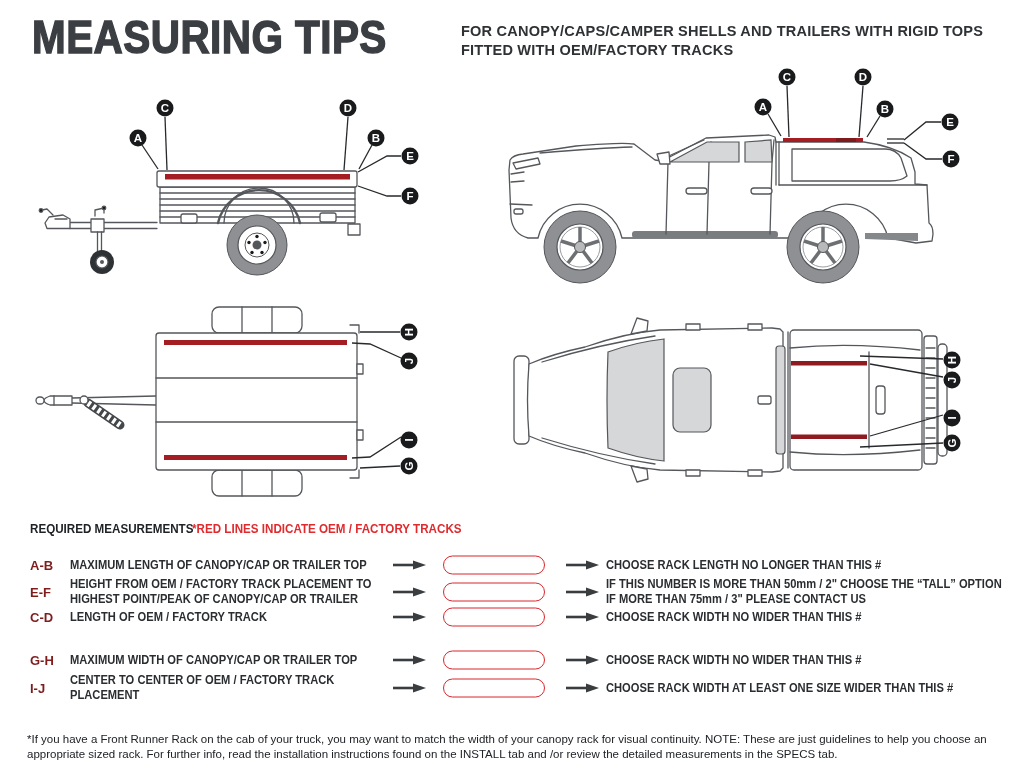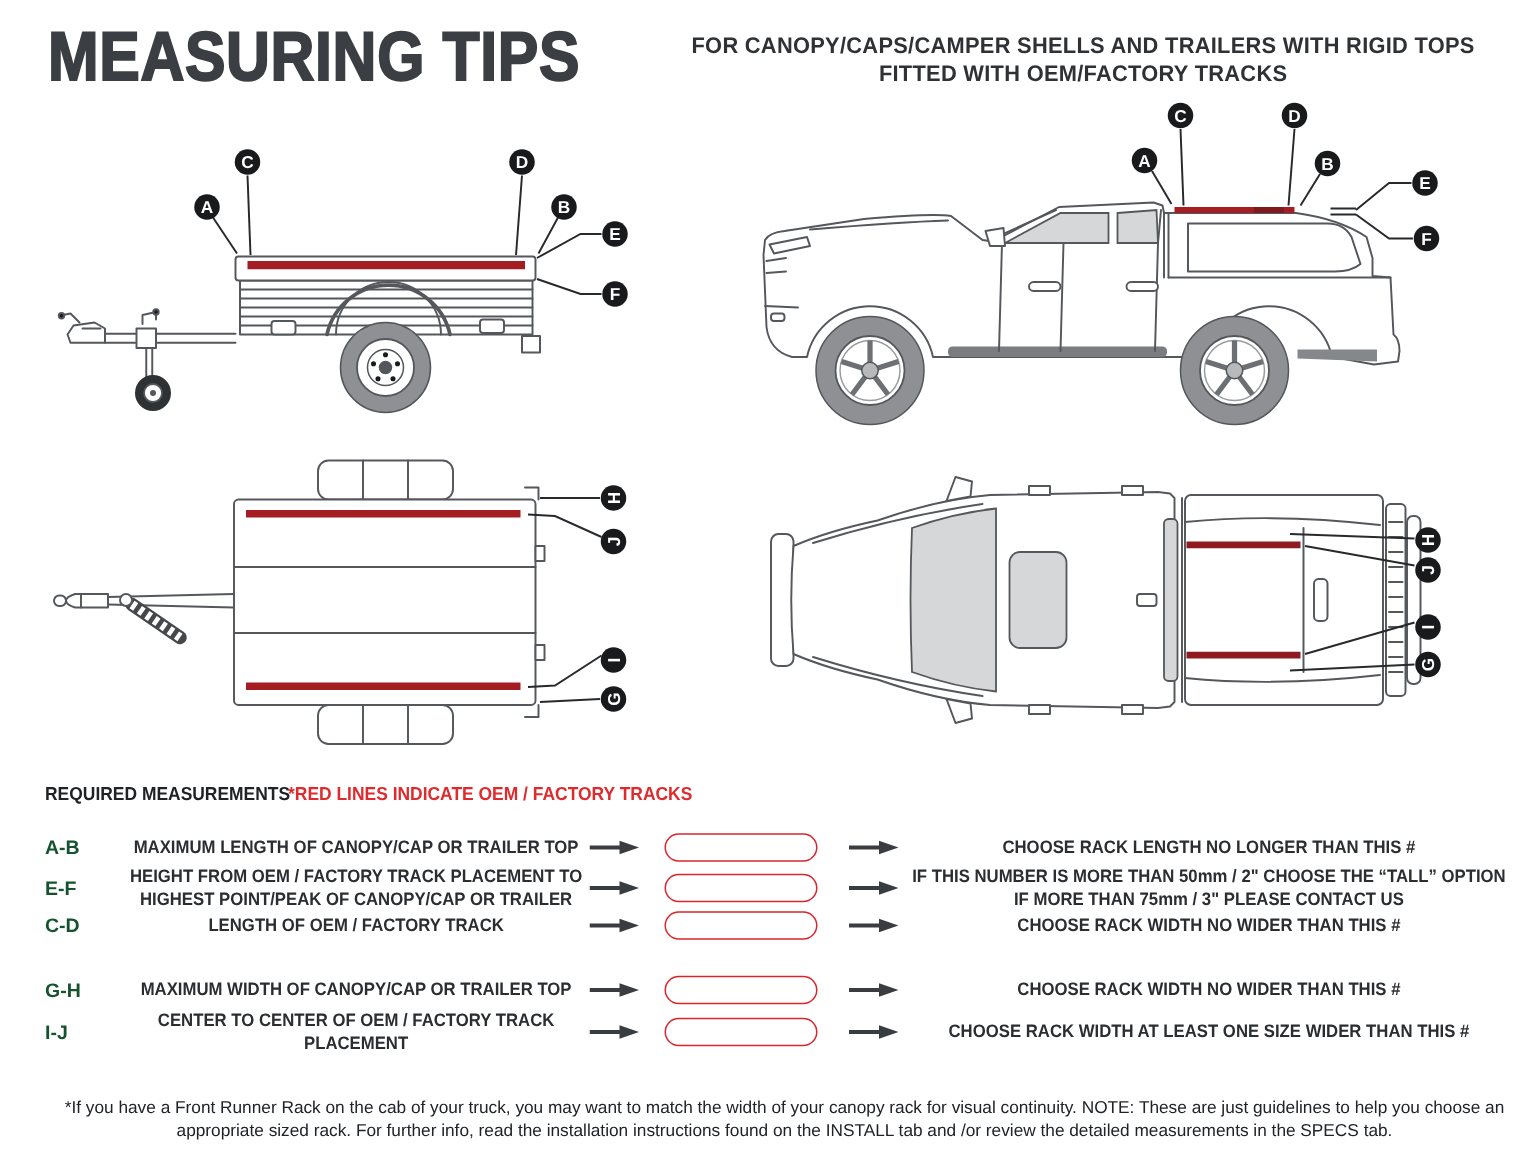--- a/index.html
+++ b/index.html
@@ -1,35 +1,35 @@
 <!DOCTYPE html>
 <html><head>
 <meta charset="utf-8">
 <style>
   html,body{margin:0;padding:0;background:#fff;}
   .page{position:relative;width:1024px;height:768px;background:#ffffff;overflow:hidden;
-        font-family:"Liberation Sans",sans-serif;color:#25282b;text-align:center;}
+        font-family:"Liberation Sans",sans-serif;color:#25282b;}
   .abs{position:absolute;}
   .title{left:32px;top:10px;font-size:46px;font-weight:bold;color:#3b3e42;
          -webkit-text-stroke:1.4px #3b3e42;letter-spacing:0.5px;
          transform:scaleX(.88);transform-origin:0 0;white-space:nowrap;}
   .subtitle{left:461px;top:21px;font-size:15px;font-weight:bold;color:#2f3235;
             line-height:19px;letter-spacing:.2px;white-space:nowrap;
             transform:scaleX(.97);transform-origin:0 0;}
   .fig{position:absolute;}
   .fig svg{display:block;}
   
   .req-title{left:30px;top:522px;font-size:12.5px;font-weight:bold;color:#202326;
              transform:scaleX(.93);transform-origin:0 0;white-space:nowrap;}
   .red-note{left:192px;top:522px;font-size:12.5px;font-weight:bold;color:#df2a2e;
             transform:scaleX(.93);transform-origin:0 0;white-space:nowrap;}
   
   .m-row{position:absolute;left:0;width:1024px;}
   .m-row > *{position:absolute;top:50%;}
-  .m-key{left:30px;font-size:13px;font-weight:bold;color:#14532d;transform:translateY(-50%);}
+  .m-key{left:30px;font-size:13px;font-weight:bold;color:#7f1d1d;transform:translateY(-50%);}
   .m-desc{left:70px;width:360px;font-size:12px;font-weight:bold;color:#2b2e31;line-height:15px;
           white-space:pre-line;transform:translateY(-50%) scaleX(.93);transform-origin:0 50%;}
   .m-arrow{transform:translateY(-50%);line-height:0;}
   .m-arrow.a1{left:393px;}
   .m-arrow.a2{left:566px;}
   .m-pill{left:443px;width:100px;height:17px;border:1.5px solid #d9262c;border-radius:10px;
           background:#fff;transform:translateY(-50%);}
   .m-out{left:606px;width:430px;font-size:12px;font-weight:bold;color:#2b2e31;line-height:15px;
          white-space:pre-line;transform:translateY(-50%) scaleX(.93);transform-origin:0 50%;}
   

